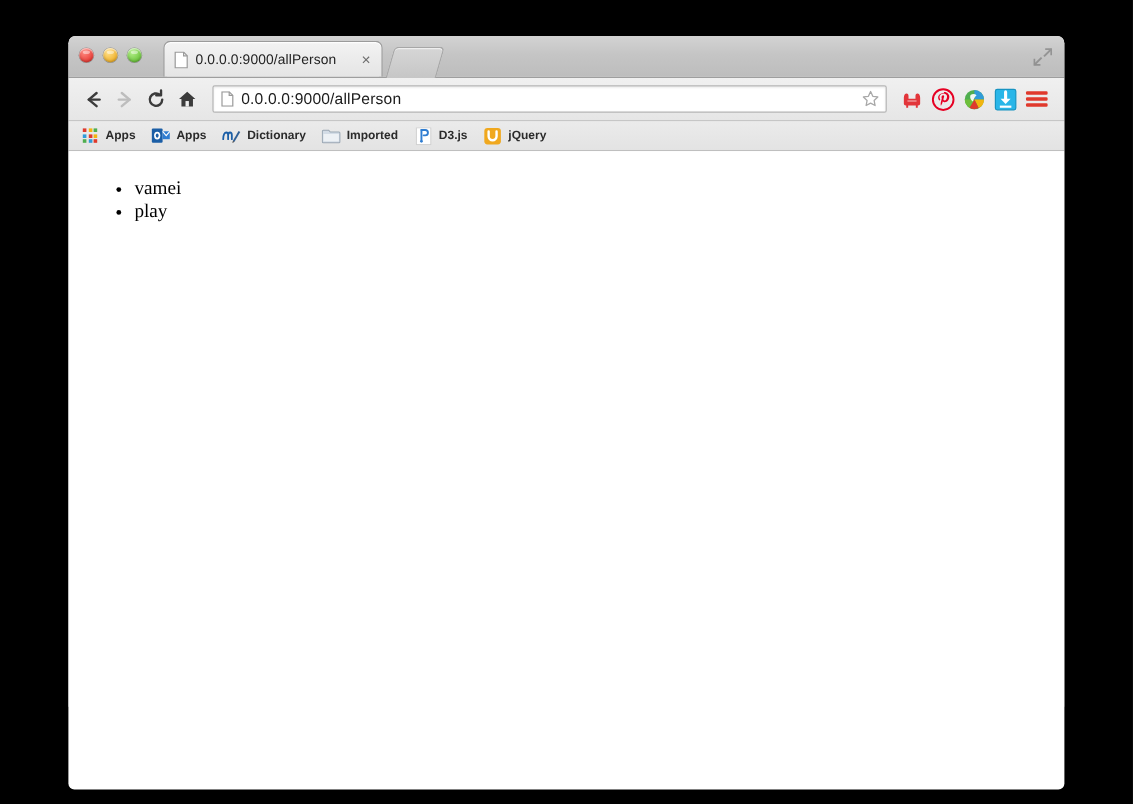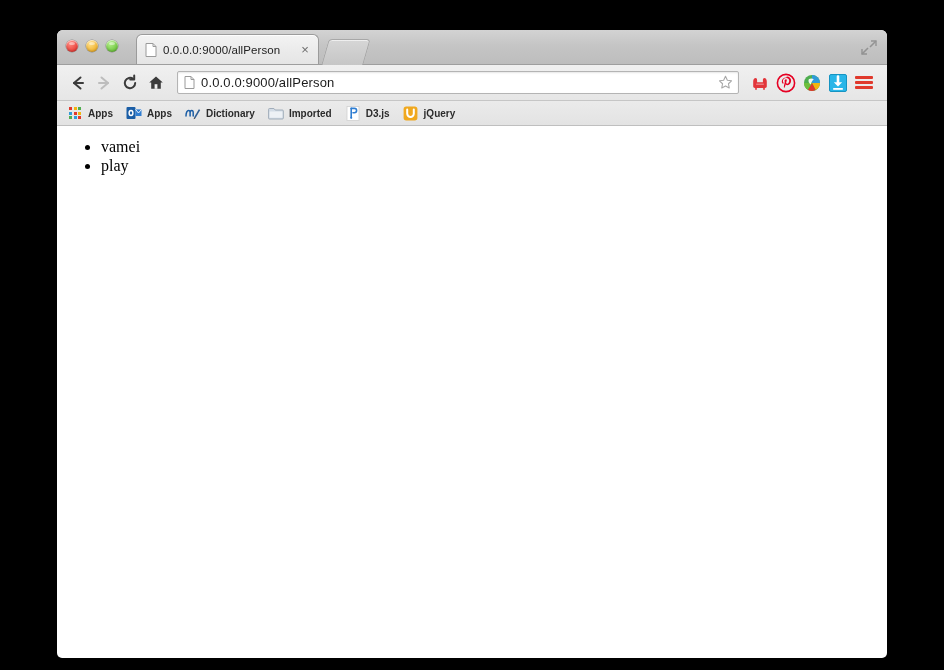--- a/index.html
+++ b/index.html
@@ -247,21 +247,21 @@
   .apps-grid i { display: block; width: 3px; height: 3px; }
 
   
   #page-content {
     background: #ffffff;
     height: 463px;
     overflow: hidden;
     padding: 0;
   }
   #page-list {
-    margin: 4px;
+    margin: 15px;
     padding: 8px 0 0 40px;
     list-style-type: disc;
     font-family: "Liberation Serif", "DejaVu Serif", serif;
     font-size: 16px;
     color: #000000;
     line-height: 18.5px;
   }
   #page-list li { padding: 0; margin: 0; }
 </style>
 </head>

